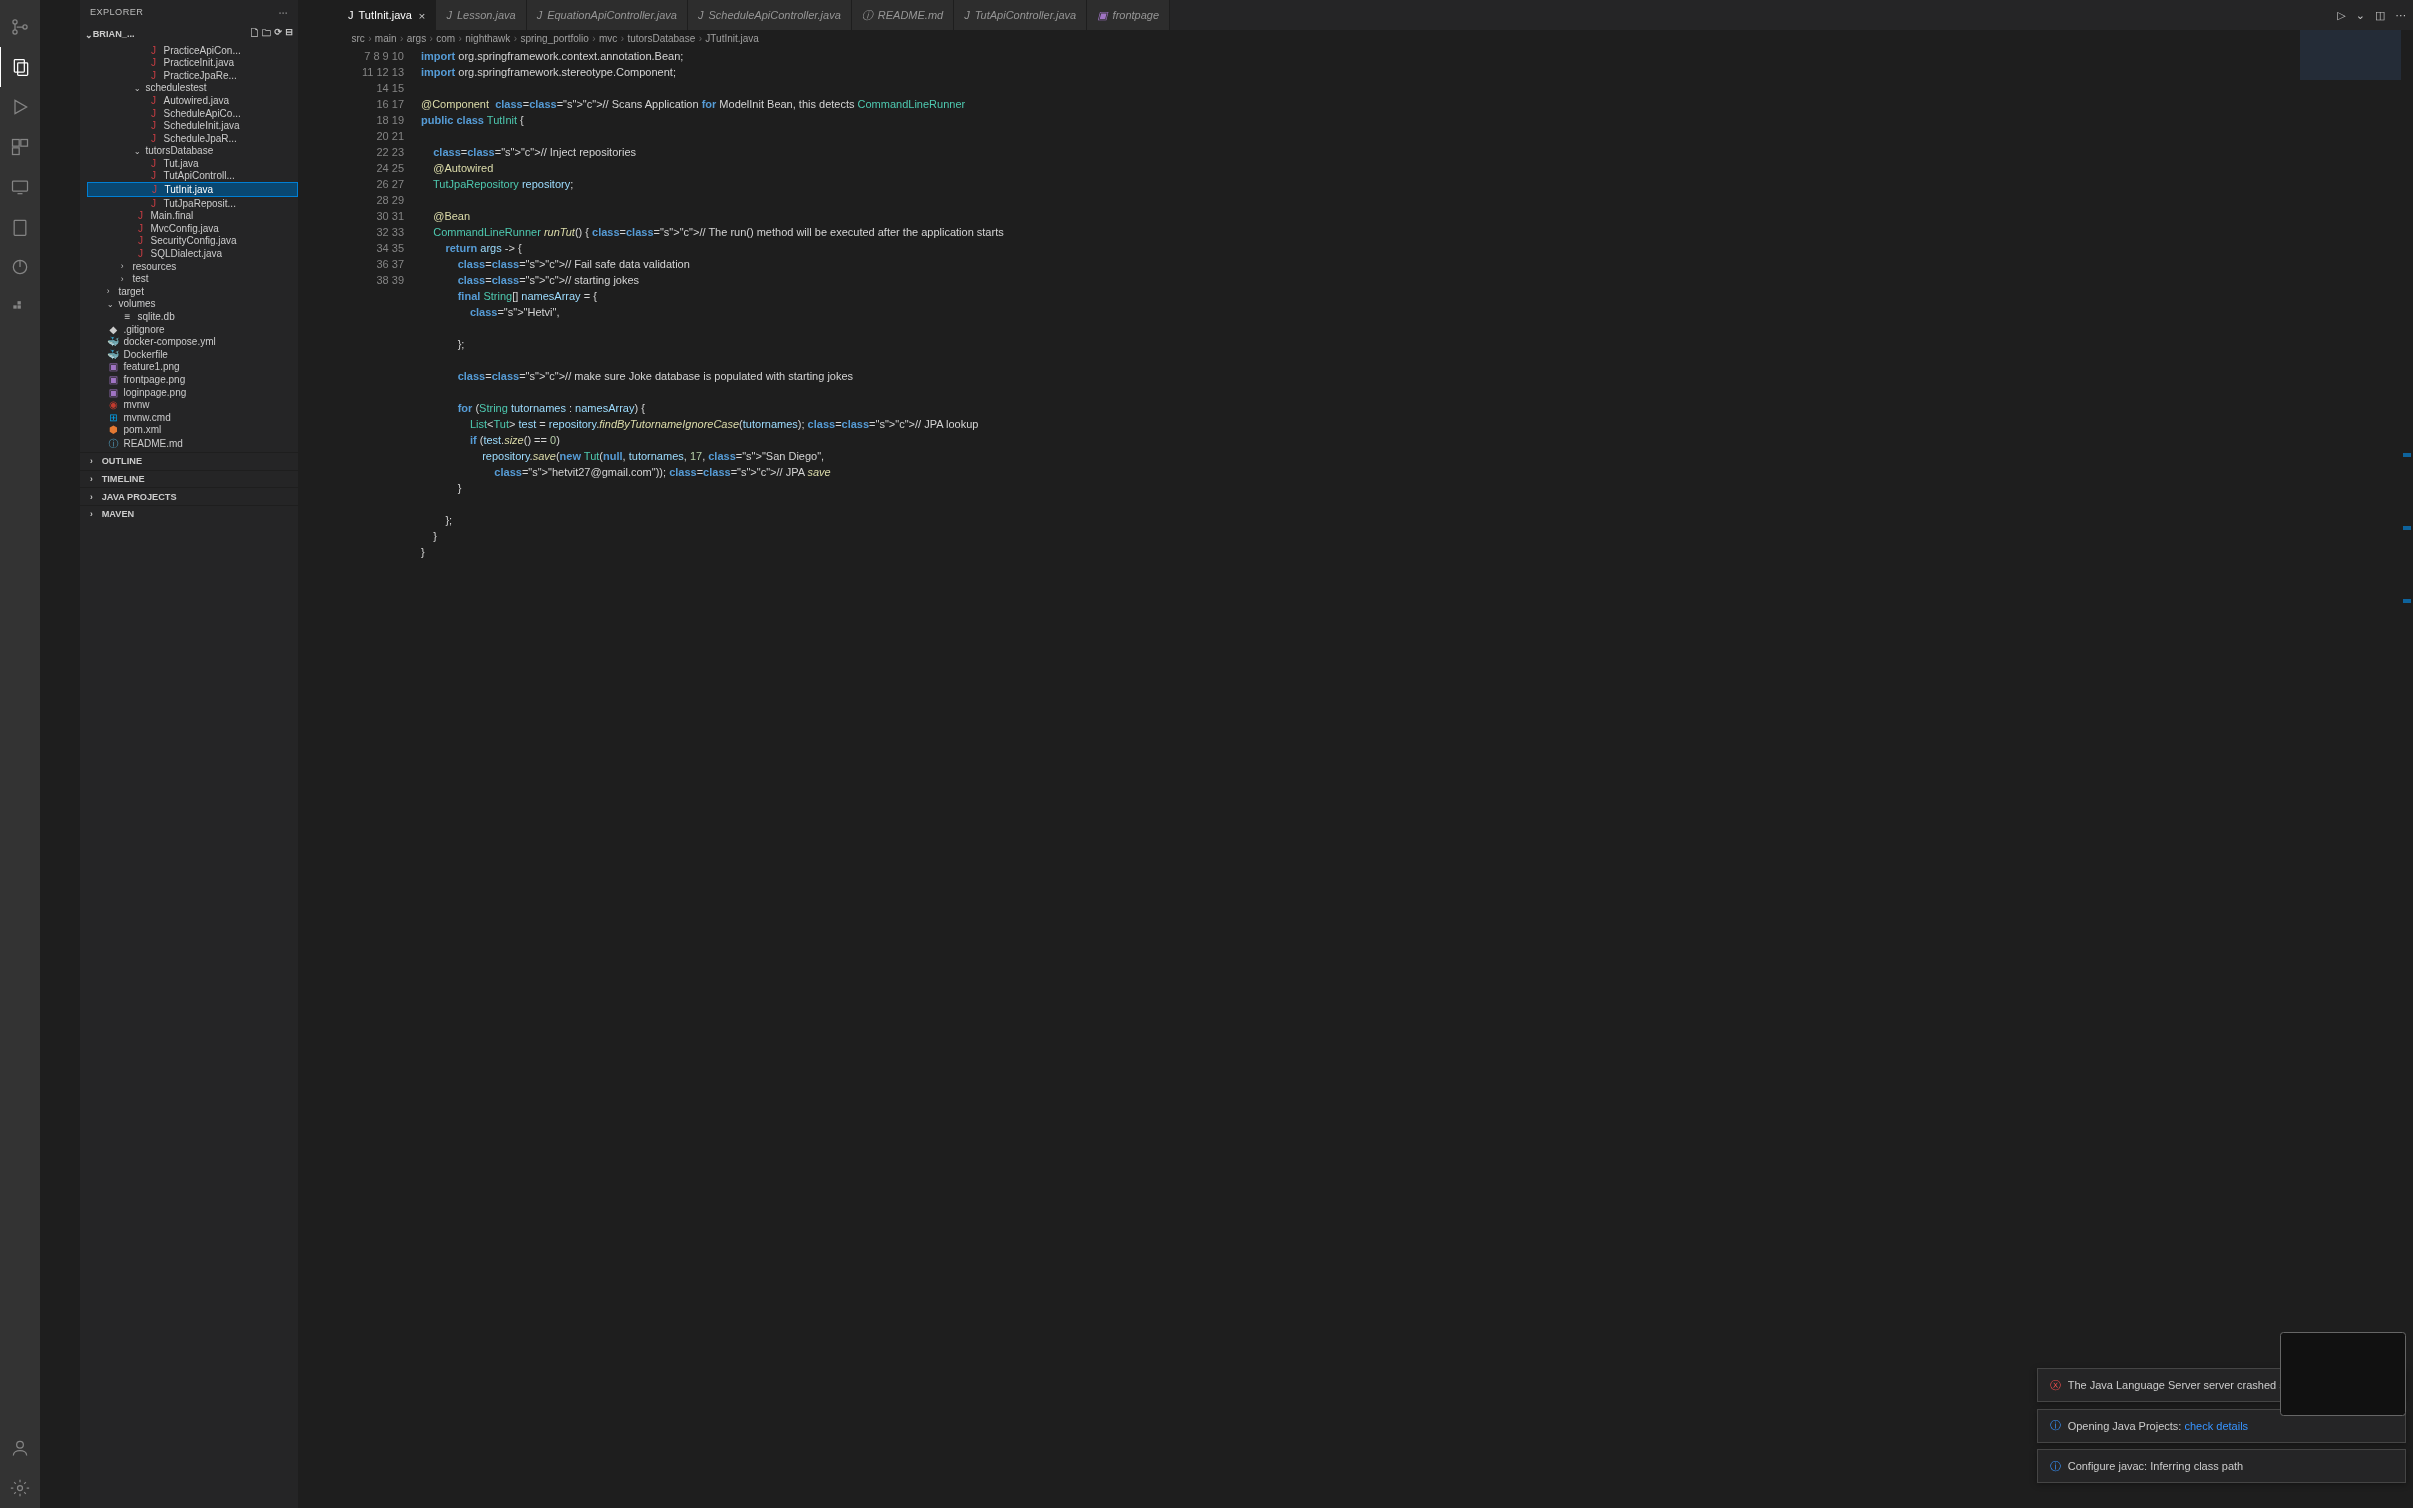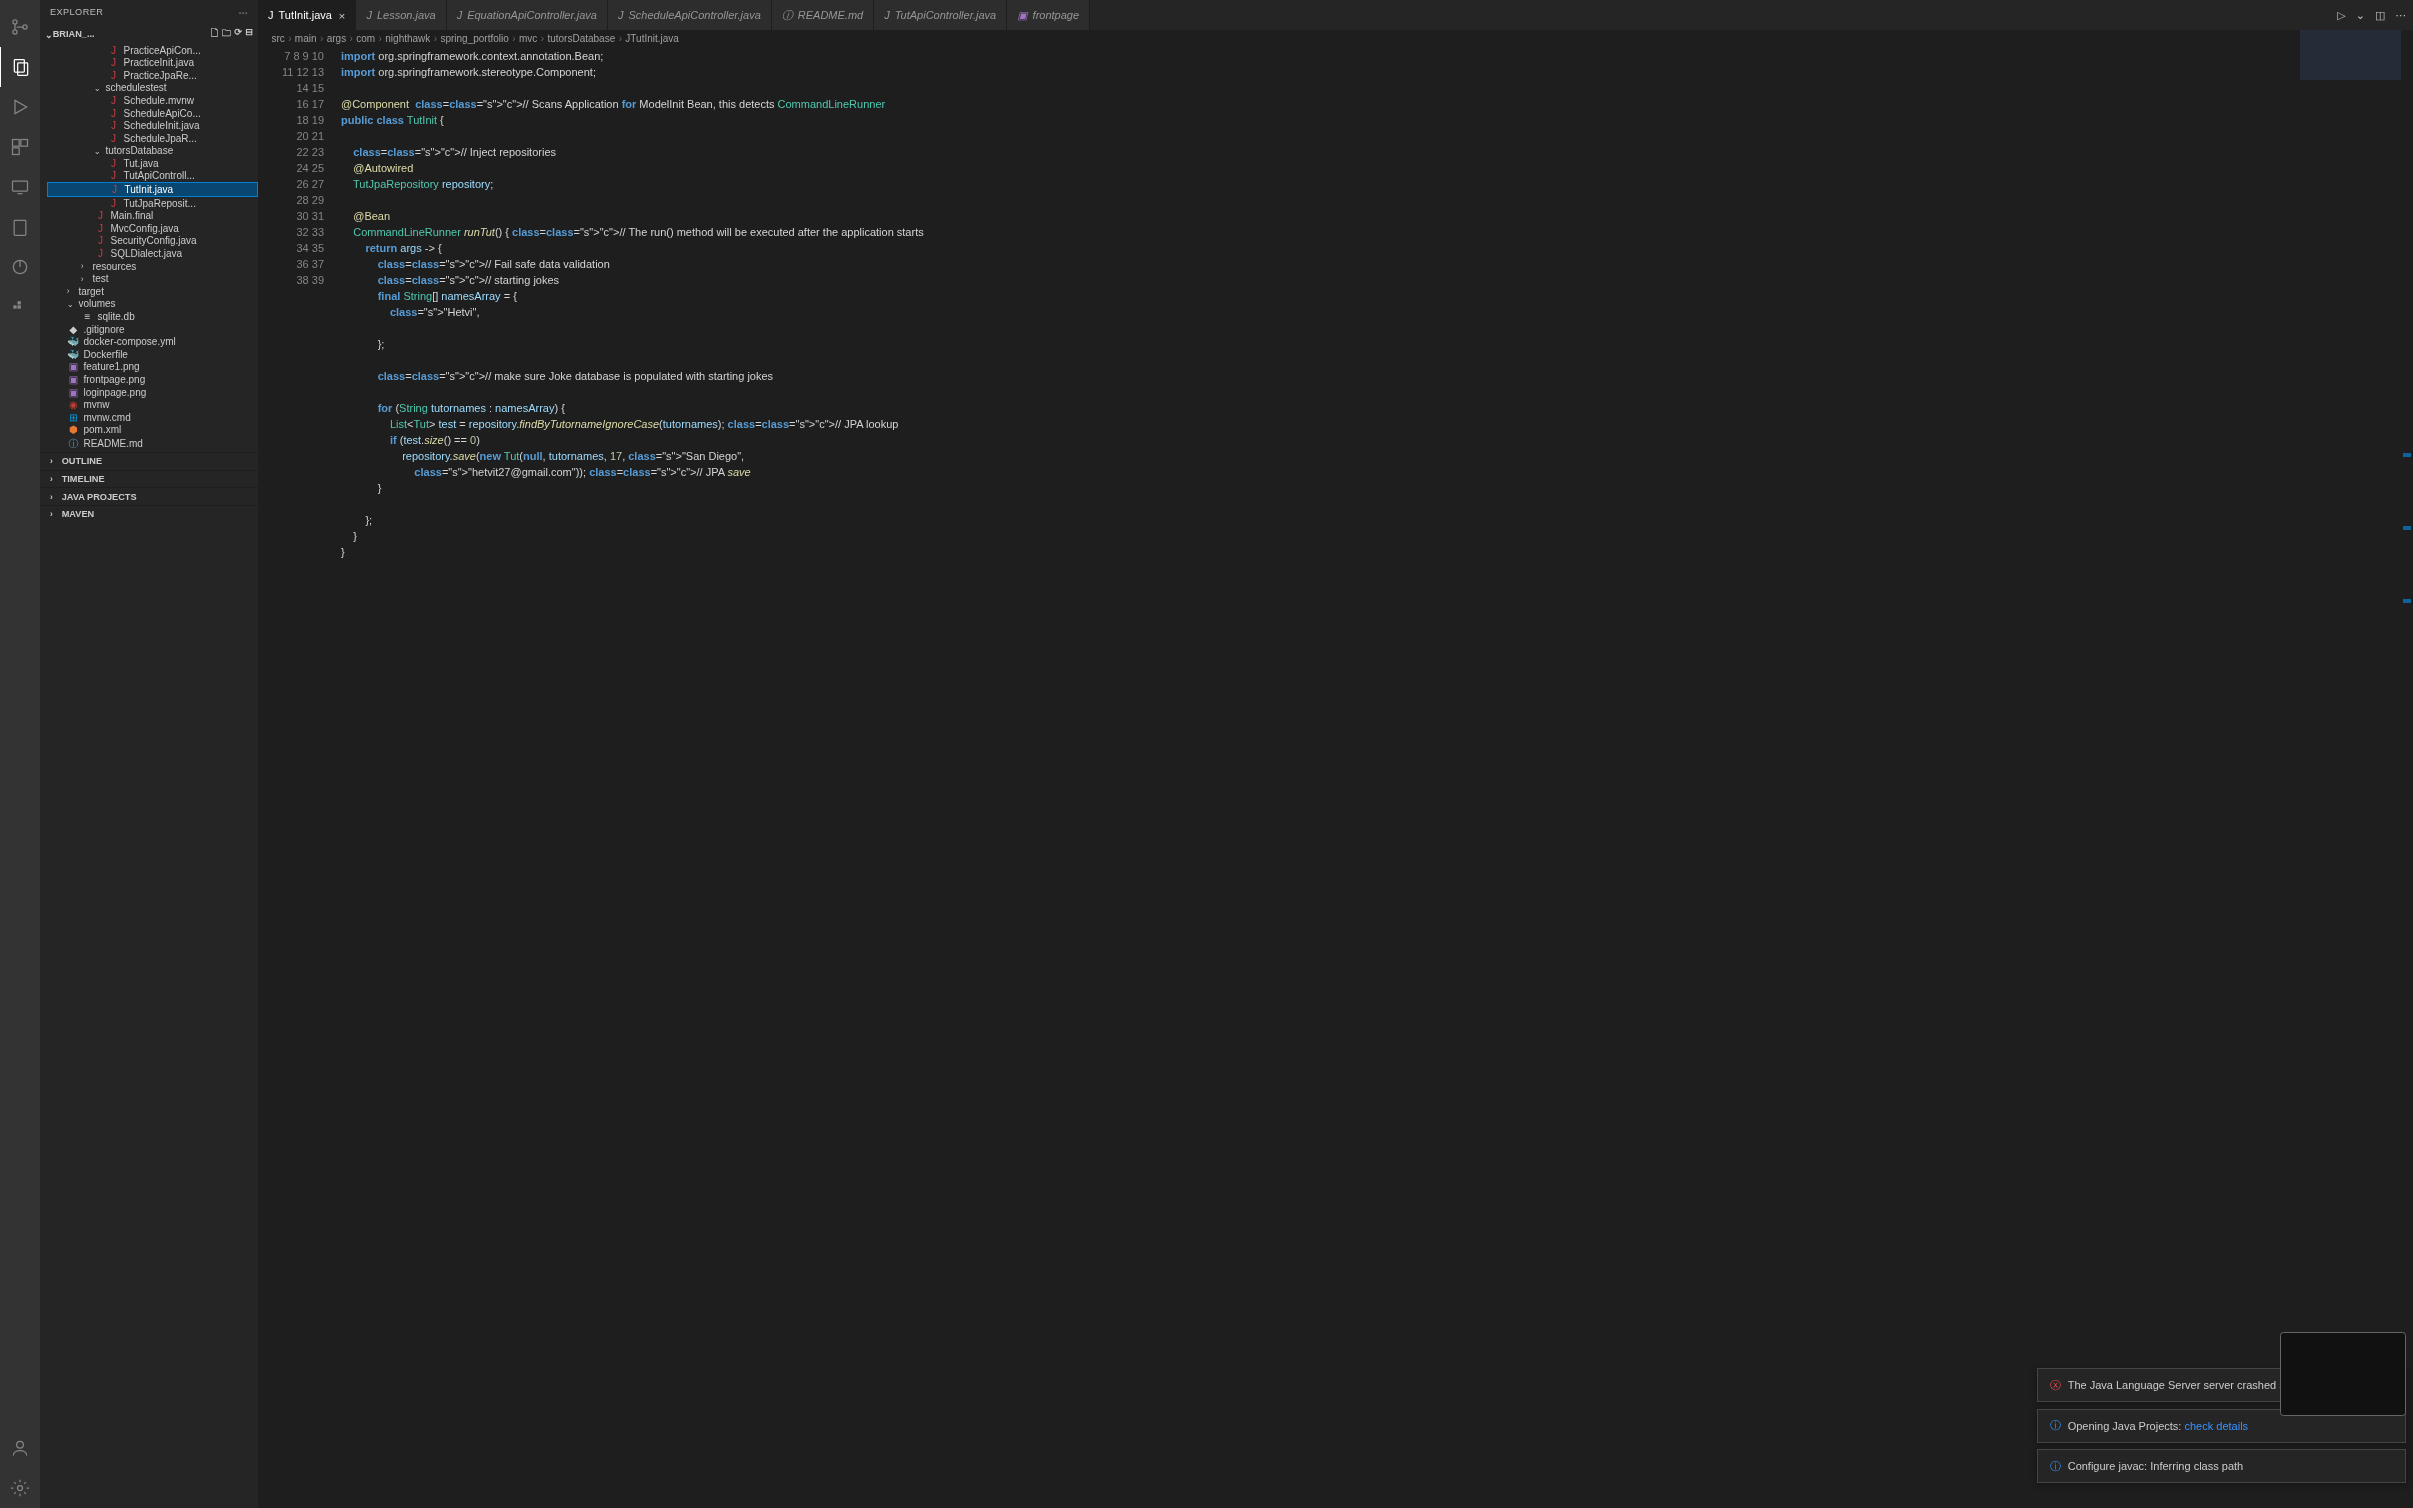--- a/index.html
+++ b/index.html
@@ -1,17 +1,17 @@
 <!DOCTYPE html>
 <html style="font-size:13.4px"><head>
 <meta charset="utf-8">
 <style>
 * { margin: 0; padding: 0; box-sizing: border-box; font-family: -apple-system, "SF Pro", "Segoe UI", sans-serif; }
 body { background: #1e1e1e; color: #cccccc; font-size: 11px; overflow: hidden; width: 2413px; height: 1508px; transform-origin: top left; }
-.root { display: flex; height: 100%; }
+.root { display: flex; height: 100%; gap: 40px; }
 .activity-bar { width: 40px; background: #333333; display: flex; flex-direction: column; align-items: center; padding-top: 6.7px; }
 .activity-bar .icon { width: 40px; height: 40px; display: flex; align-items: center; justify-content: center; color: #858585; cursor: pointer; }
 .activity-bar .icon.active { color: #ffffff; border-left: 1.7px solid #fff; }
 .activity-bar .bottom { margin-top: auto; }
 .sidebar { width: 218px; background: #252526; display: flex; flex-direction: column; font-size: 10px; }
 .sidebar-header { display: flex; align-items: center; justify-content: space-between; padding: 6.7px 10px; color: #bbbbbb; text-transform: uppercase; font-size: 9.2px; letter-spacing: 0.4px; }
 .sidebar-section-h { display: flex; align-items: center; padding: 1.7px 5px; font-weight: 700; font-size: 9.2px; text-transform: uppercase; color: #cccccc; }
 .sidebar-section-h .actions { margin-left: auto; display: flex; gap: 3.4px; color: #c5c5c5; }
 .tree { padding-left: 6.7px; }
 .tree-item { display: flex; align-items: center; padding: 0.8px 6.7px; white-space: nowrap; overflow: hidden; text-overflow: ellipsis; cursor: pointer; }
@@ -145,21 +145,21 @@
         <div class="tree-item indent-4">
           <span class="ficon java">J</span>
           <span>PracticeJpaRe...</span>
         </div>
         <div class="tree-item indent-3">
           <span class="chev">⌄</span>
           <span>schedulestest</span>
         </div>
         <div class="tree-item indent-4">
           <span class="ficon java">J</span>
-          <span>Schedule.mvnw</span>
+          <span>Autowired.java</span>
         </div>
         <div class="tree-item indent-4">
           <span class="ficon java">J</span>
           <span>ScheduleApiCo...</span>
         </div>
         <div class="tree-item indent-4">
           <span class="ficon java">J</span>
           <span>ScheduleInit.java</span>
         </div>
         <div class="tree-item indent-4">

